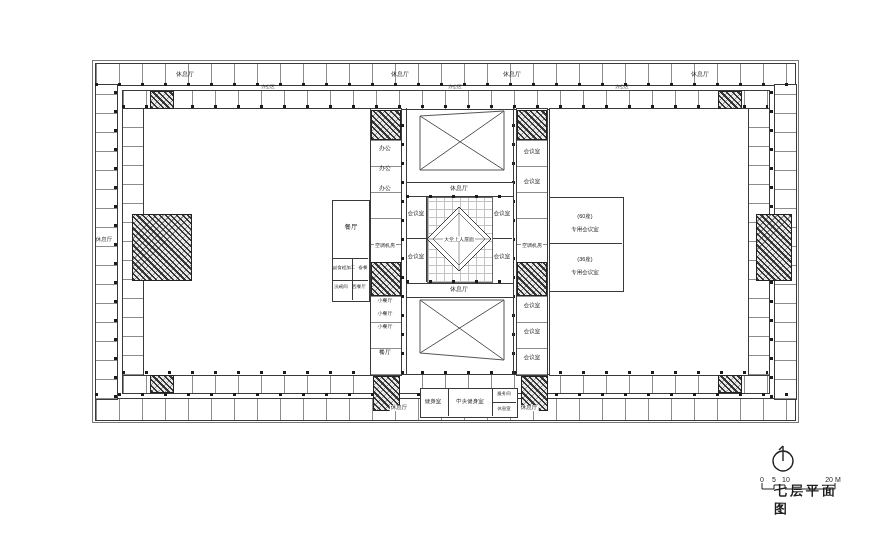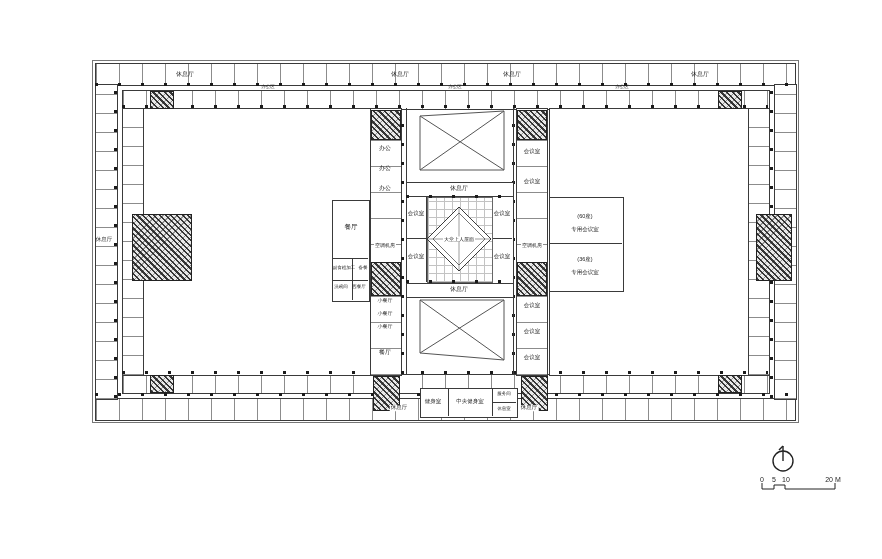--- a/index.html
+++ b/index.html
@@ -185,14 +185,15 @@
       <span class="lbl" style="left: 470px; top: 402px; font-size: 5.5px;">中央健身室</span>
       <span class="lbl" style="left: 504px; top: 394px; font-size: 4.5px;">服务间</span>
       <span class="lbl" style="left: 504px; top: 409px; font-size: 4.5px;">休息室</span>
       <span class="lbl bgw" style="left: 529px; top: 408px; font-size: 5.5px;">休息厅</span>
     </div>
 
   <span class="tb-text tick" style="left:762px;top:479px;">0</span>
   <span class="tb-text tick" style="left:774px;top:479px;">5</span>
   <span class="tb-text tick" style="left:786px;top:479px;">10</span>
   <span class="tb-text tick" style="left:833px;top:479px;">20 M</span>
+  <span id="title" class="tb-text" style="left:810px;top:500px;">七层平面图</span>
 
 </div>
 
 </body></html>

